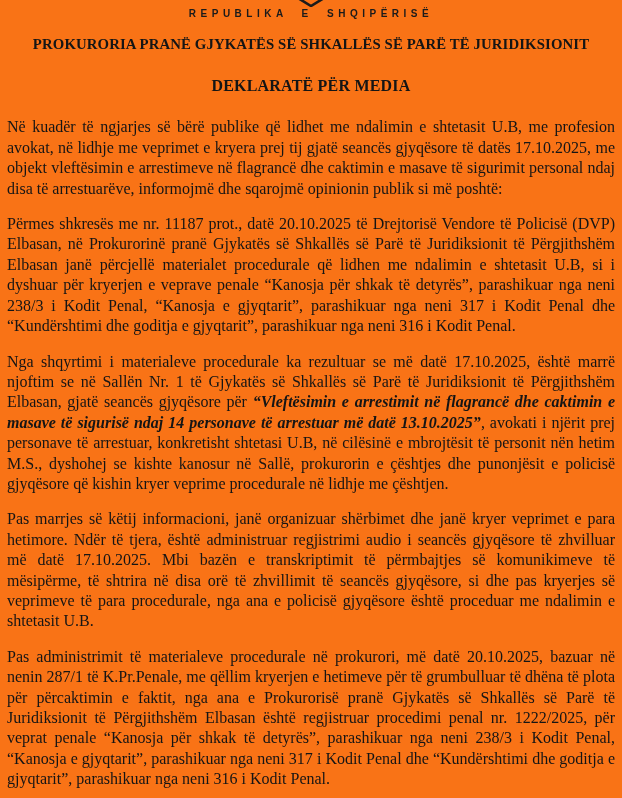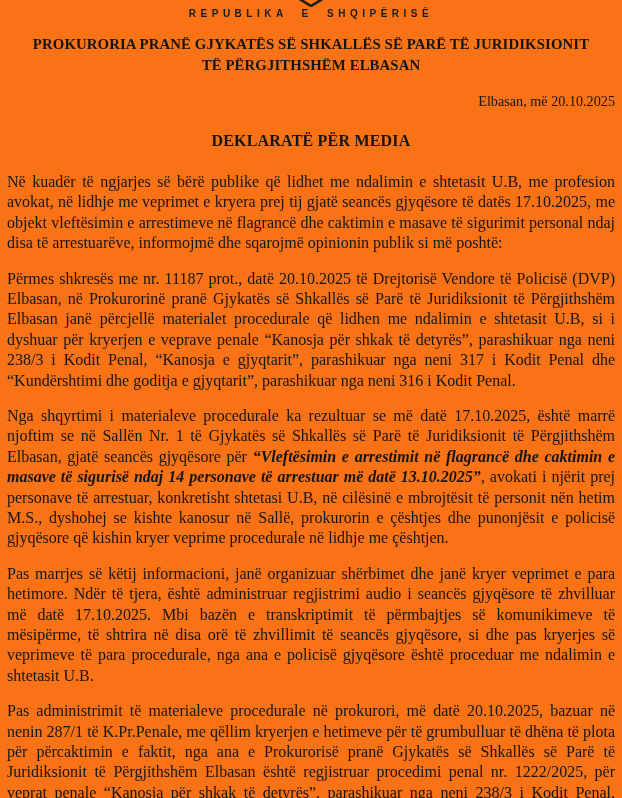--- a/index.html
+++ b/index.html
@@ -79,23 +79,21 @@
 
   <header>
     <div class="emblem-wrap">
       <svg width="40" height="7" viewBox="0 0 40 7" aria-hidden="true">
         <path d="M2,-5 L20,6 L38,-5" fill="none" stroke="#1b1b1b" stroke-width="2.6"></path>
       </svg>
     </div>
     <div class="republic-label">REPUBLIKA E SHQIPËRISË</div>
     <div class="org-title">
       <div>PROKURORIA PRANË GJYKATËS SË SHKALLËS SË PARË TË JURIDIKSIONIT</div>
-      <div>TË PËRGJITHSHËM ELBASAN</div>
     </div>
-    <div class="dateline">Elbasan, më 20.10.2025</div>
     <div class="doc-title">DEKLARATË PËR MEDIA</div>
   </header>
 
   <main class="doc-body">
     <p>Në kuadër të ngjarjes së bërë publike që lidhet me ndalimin e shtetasit U.B, me profesion avokat, në lidhje me veprimet e kryera prej tij gjatë seancës gjyqësore të datës 17.10.2025, me objekt vleftësimin e arrestimeve në flagrancë dhe caktimin e masave të sigurimit personal ndaj disa të arrestuarëve, informojmë dhe sqarojmë opinionin publik si më poshtë:</p>
     <p>Përmes shkresës me nr. 11187 prot., datë 20.10.2025 të Drejtorisë Vendore të Policisë (DVP) Elbasan, në Prokurorinë pranë Gjykatës së Shkallës së Parë të Juridiksionit të Përgjithshëm Elbasan janë përcjellë materialet procedurale që lidhen me ndalimin e shtetasit U.B, si i dyshuar për kryerjen e veprave penale “Kanosja për shkak të detyrës”, parashikuar nga neni 238/3 i Kodit Penal, “Kanosja e gjyqtarit”, parashikuar nga neni 317 i Kodit Penal dhe “Kundërshtimi dhe goditja e gjyqtarit”, parashikuar nga neni 316 i Kodit Penal.</p>
     <p><span>Nga shqyrtimi i materialeve procedurale ka rezultuar se më datë 17.10.2025, është marrë njoftim se në Sallën Nr. 1 të Gjykatës së Shkallës së Parë të Juridiksionit të Përgjithshëm Elbasan, gjatë seancës gjyqësore për </span><span class="quote-italic">“Vleftësimin e arrestimit në flagrancë dhe caktimin e masave të sigurisë ndaj 14 personave të arrestuar më datë 13.10.2025”</span><span>, avokati i njërit prej personave të arrestuar, konkretisht shtetasi U.B, në cilësinë e mbrojtësit të personit nën hetim M.S., dyshohej se kishte kanosur në Sallë, prokurorin e çështjes dhe punonjësit e policisë gjyqësore që kishin kryer veprime procedurale në lidhje me çështjen.</span></p>
     <p>Pas marrjes së këtij informacioni, janë organizuar shërbimet dhe janë kryer veprimet e para hetimore. Ndër të tjera, është administruar regjistrimi audio i seancës gjyqësore të zhvilluar më datë 17.10.2025. Mbi bazën e transkriptimit të përmbajtjes së komunikimeve të mësipërme, të shtrira në disa orë të zhvillimit të seancës gjyqësore, si dhe pas kryerjes së veprimeve të para procedurale, nga ana e policisë gjyqësore është proceduar me ndalimin e shtetasit U.B.</p>
     <p>Pas administrimit të materialeve procedurale në prokurori, më datë 20.10.2025, bazuar në nenin 287/1 të K.Pr.Penale, me qëllim kryerjen e hetimeve për të grumbulluar të dhëna të plota për përcaktimin e faktit, nga ana e Prokurorisë pranë Gjykatës së Shkallës së Parë të Juridiksionit të Përgjithshëm Elbasan është regjistruar procedimi penal nr. 1222/2025, për veprat penale “Kanosja për shkak të detyrës”, parashikuar nga neni 238/3 i Kodit Penal, “Kanosja e gjyqtarit”, parashikuar nga neni 317 i Kodit Penal dhe “Kundërshtimi dhe goditja e gjyqtarit”, parashikuar nga neni 316 i Kodit Penal.</p>
   </main>

